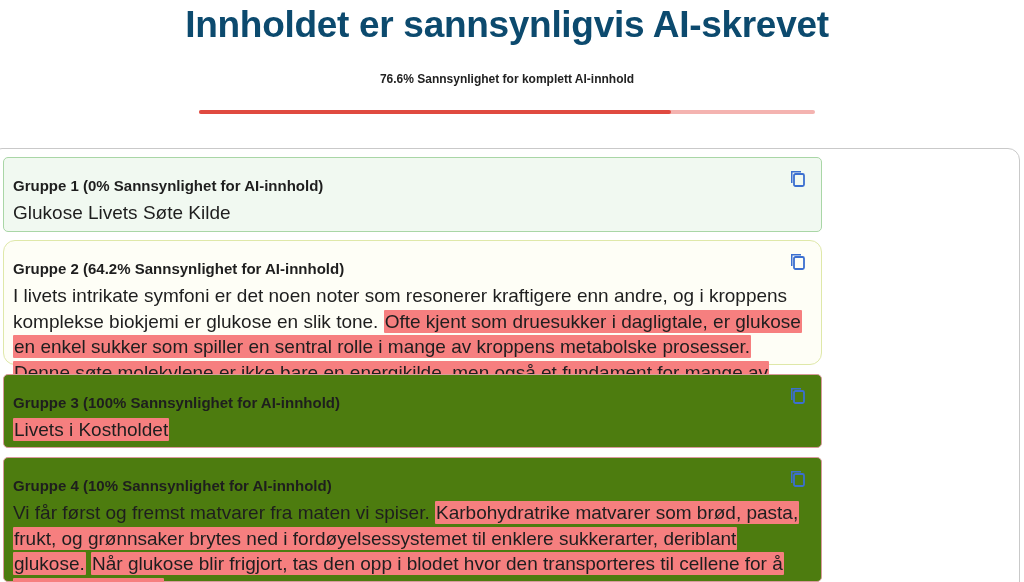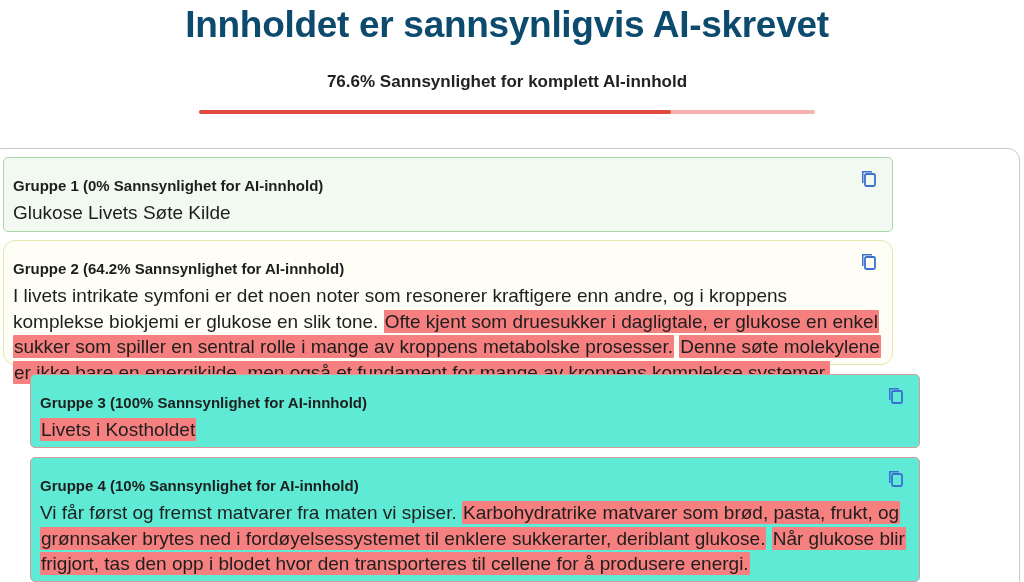--- a/index.html
+++ b/index.html
@@ -1,25 +1,25 @@
 <!DOCTYPE html>
 <html><head>
 <meta charset="utf-8">
 <style>
   html, body { margin:0; padding:0; background:#ffffff; }
   body { width:1024px; height:582px; overflow:hidden; position:relative; font-family:"Liberation Sans", "DejaVu Sans", sans-serif; color:#1f1f24; }
   .title { position:absolute; left:0; top:4px; width:1014px; text-align:center; font-size:37px; font-weight:bold; color:#0c4a6e; letter-spacing:-0.3px; }
-  .subtitle { position:absolute; left:0; top:72px; width:1014px; text-align:center; font-size:17px; font-weight:bold; color:#222; }
+  .subtitle { position:absolute; left:0; top:72px; width:1014px; text-align:center; font-size:12px; font-weight:bold; color:#222; }
   .progress { position:absolute; left:199px; top:110px; width:616px; height:4px; background:#f4b3b0; border-radius:2px; }
   .progress-fill { height:4px; background:#e04a40; border-radius:2px; }
   .outer { position:absolute; left:-10px; top:148px; width:1028px; height:450px; border:1px solid #c9c9c9; border-radius:12px; background:#fff; }
-  .group { position:absolute; left:3px; width:890px; border-radius:5px; box-sizing:border-box; padding:0 9px; }
+  .group { position:absolute; left:3px; width:819px; border-radius:5px; box-sizing:border-box; padding:0 9px; }
   .g-green { background:#f1f9f1; border:1.5px solid #a9d6a6; }
   .g-yellow { background:#fefef6; border:1.5px solid #dfe8a9; }
-  .g-red { background:#5eead4; border:1.5px solid #d99a9c;margin-left:27px; }
+  .g-red { background:#4d7c0f; border:1.5px solid #d99a9c; }
   .group-title { font-size:15px; font-weight:bold; color:#1e1e1e; margin-top:18px; line-height:20px; }
   .group-text { font-size:19px; line-height:25.5px; color:#1e1e1e; margin-top:4px; }
   .hl { background:#f67f7f; padding:1px 1px; border-radius:1px; box-decoration-break:clone; -webkit-box-decoration-break:clone; }
   .copy { position:absolute; right:15px; top:9px; width:18px; height:20px; cursor:pointer; }
 </style>
 </head>
 <body>
 
 <div class="title">Innholdet er sannsynligvis AI-skrevet</div>
 <div class="subtitle">76.6% Sannsynlighet for komplett AI-innhold</div>

